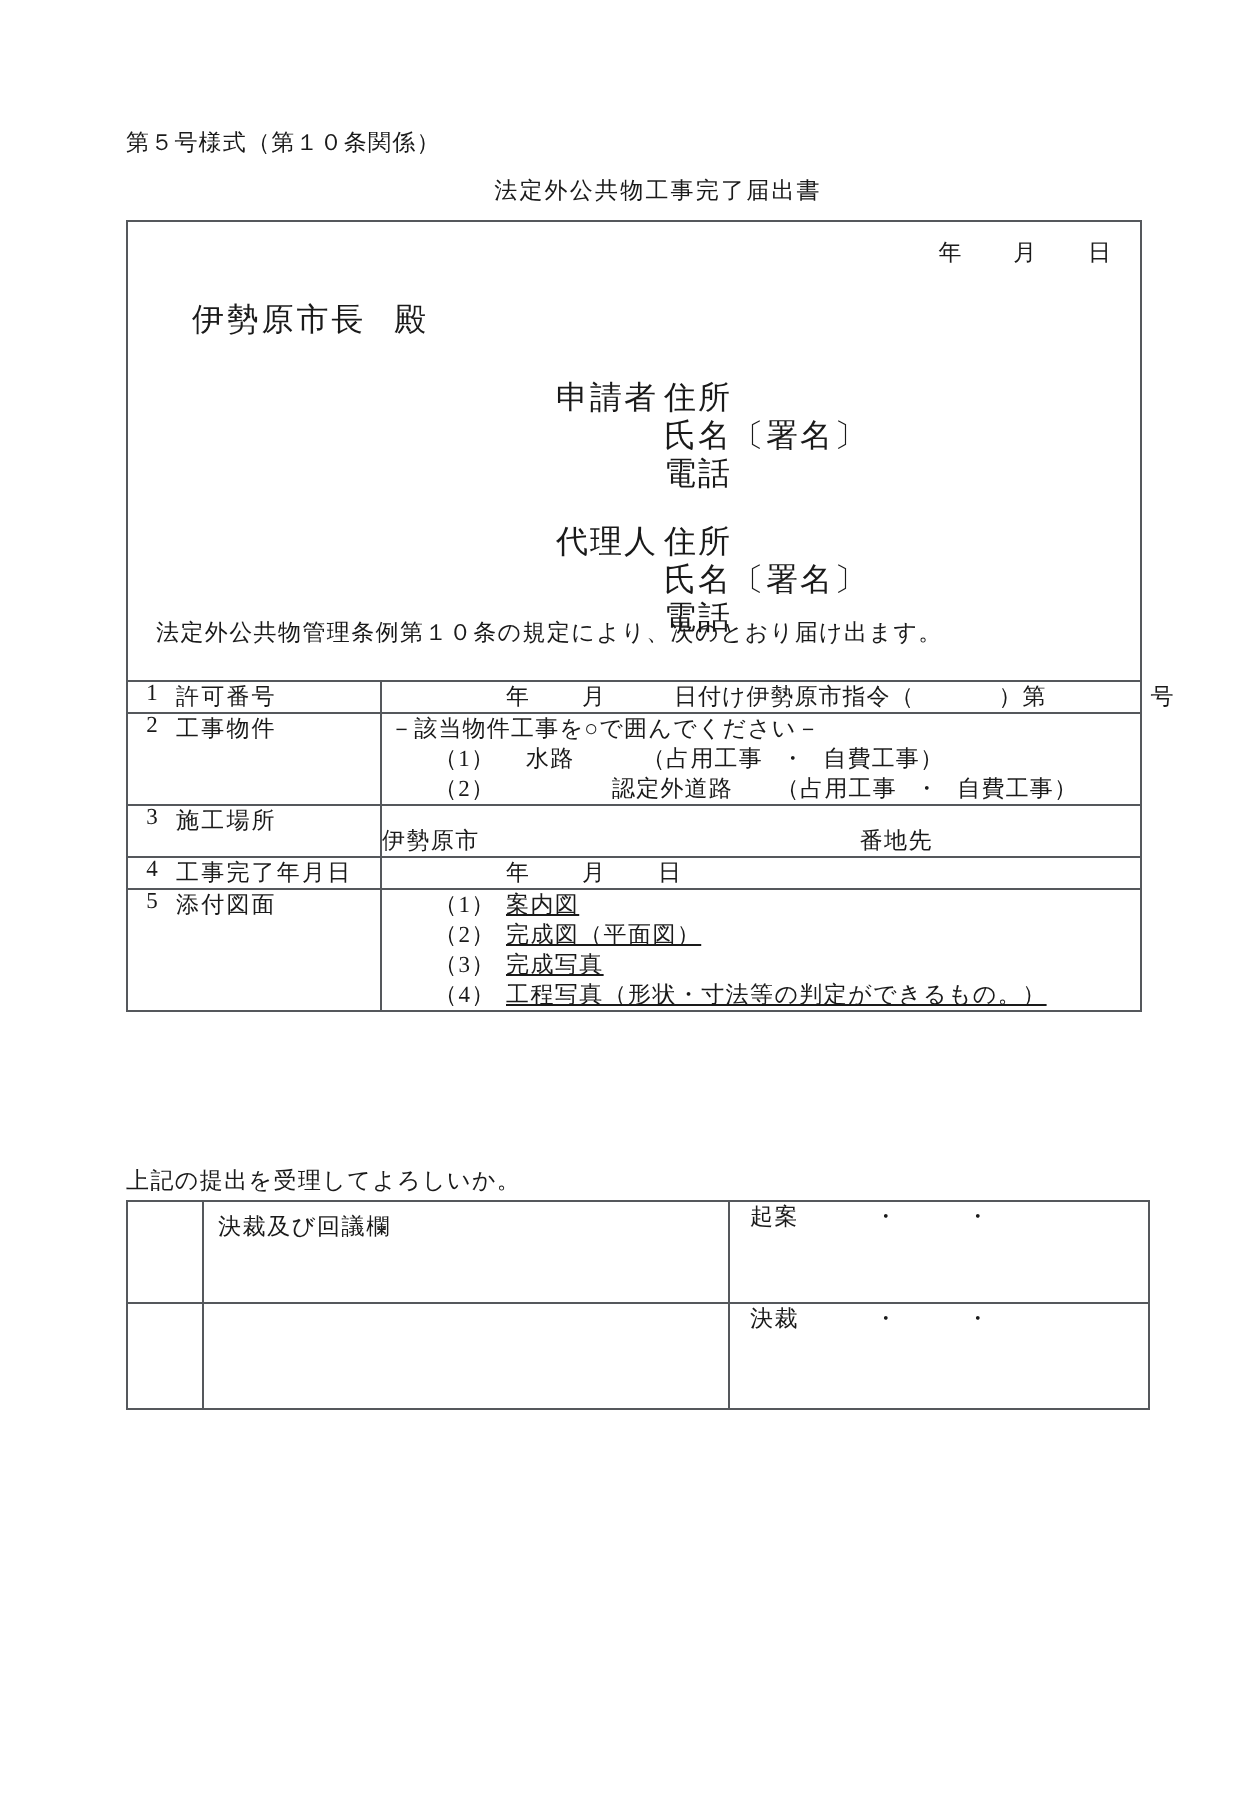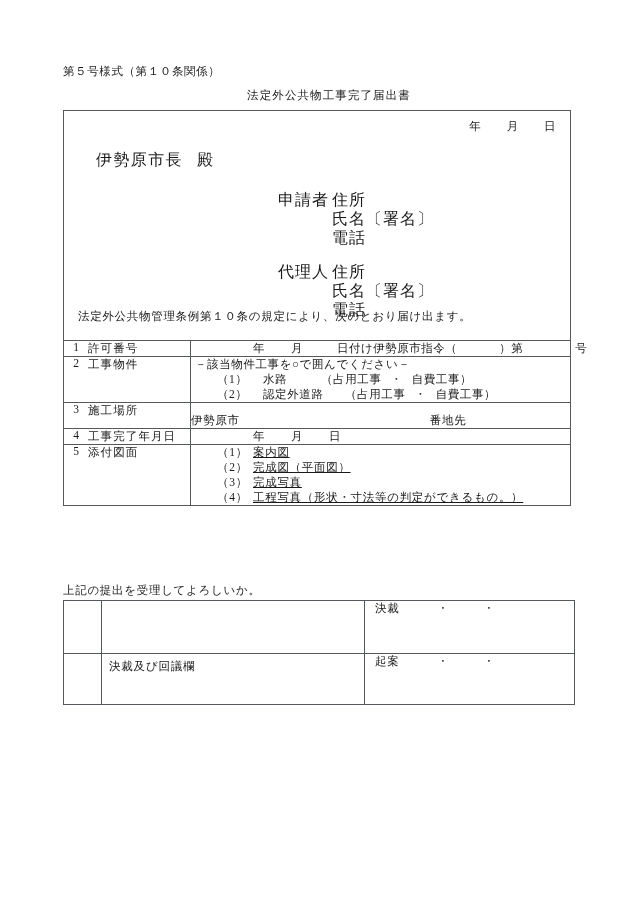--- a/index.html
+++ b/index.html
@@ -146,21 +146,21 @@
   .permit-line .g1 { display: inline-block; width: 38px; }
   .permit-line .g2 { display: inline-block; width: 46px; }
   .permit-line .paren { display: inline-block; width: 54px; }
   .permit-line .dai { display: inline-block; width: 64px; }
 
   
   .note-line { letter-spacing: 0.6px; padding-left: 4px; }
   .opt-line  { letter-spacing: 0.6px; padding-left: 26px; white-space: nowrap; }
   .opt-line .idx { display: inline-block; width: 46px; }
   .opt-line .nm1 { display: inline-block; width: 58px; }
-  .opt-line .nm2 { display: inline-block; width: 82px; }
+  .opt-line .nm2 { display: inline-block; width: 82px; margin-left: 43px; }
   .opt-line .mid { margin: 0 9px; }
 
   
   .place-line { letter-spacing: 0.7px; white-space: nowrap; }
   .place-line .city { display: inline-block; }
   .place-line .banchi { display: inline-block; margin-left: 190px; margin-top: 10px; }
 
   
   .cdate-line { letter-spacing: 0.5px; padding-left: 62px; white-space: nowrap; }
   .cdate-line .g { display: inline-block; width: 38px; }
@@ -329,36 +329,36 @@
           </td>
         </tr>
       </tbody>
     </table>
   </div>
 
   <div class="question">上記の提出を受理してよろしいか。</div>
 
   <table class="approval">
     <tbody>
-      <tr>
-        <td class="ap-narrow ap-cell-h2"></td>
-        <td class="ap-wide ap-cell-h2"></td>
-        <td class="ap-right ap-cell-h2">
-          <div class="ap-right-inner">
-            <span class="kw">決裁</span><span class="dot1">・</span><span>・</span>
-          </div>
-        </td>
-      </tr>
       <tr>
         <td class="ap-narrow ap-cell-h1"></td>
         <td class="ap-wide ap-cell-h1">
           <div class="ap-head">決裁及び回議欄</div>
         </td>
         <td class="ap-right ap-cell-h1">
           <div class="ap-right-inner">
             <span class="kw">起案</span><span class="dot1">・</span><span>・</span>
           </div>
         </td>
       </tr>
+      <tr>
+        <td class="ap-narrow ap-cell-h2"></td>
+        <td class="ap-wide ap-cell-h2"></td>
+        <td class="ap-right ap-cell-h2">
+          <div class="ap-right-inner">
+            <span class="kw">決裁</span><span class="dot1">・</span><span>・</span>
+          </div>
+        </td>
+      </tr>
     </tbody>
   </table>
 
 </div>
 
 </body></html>

